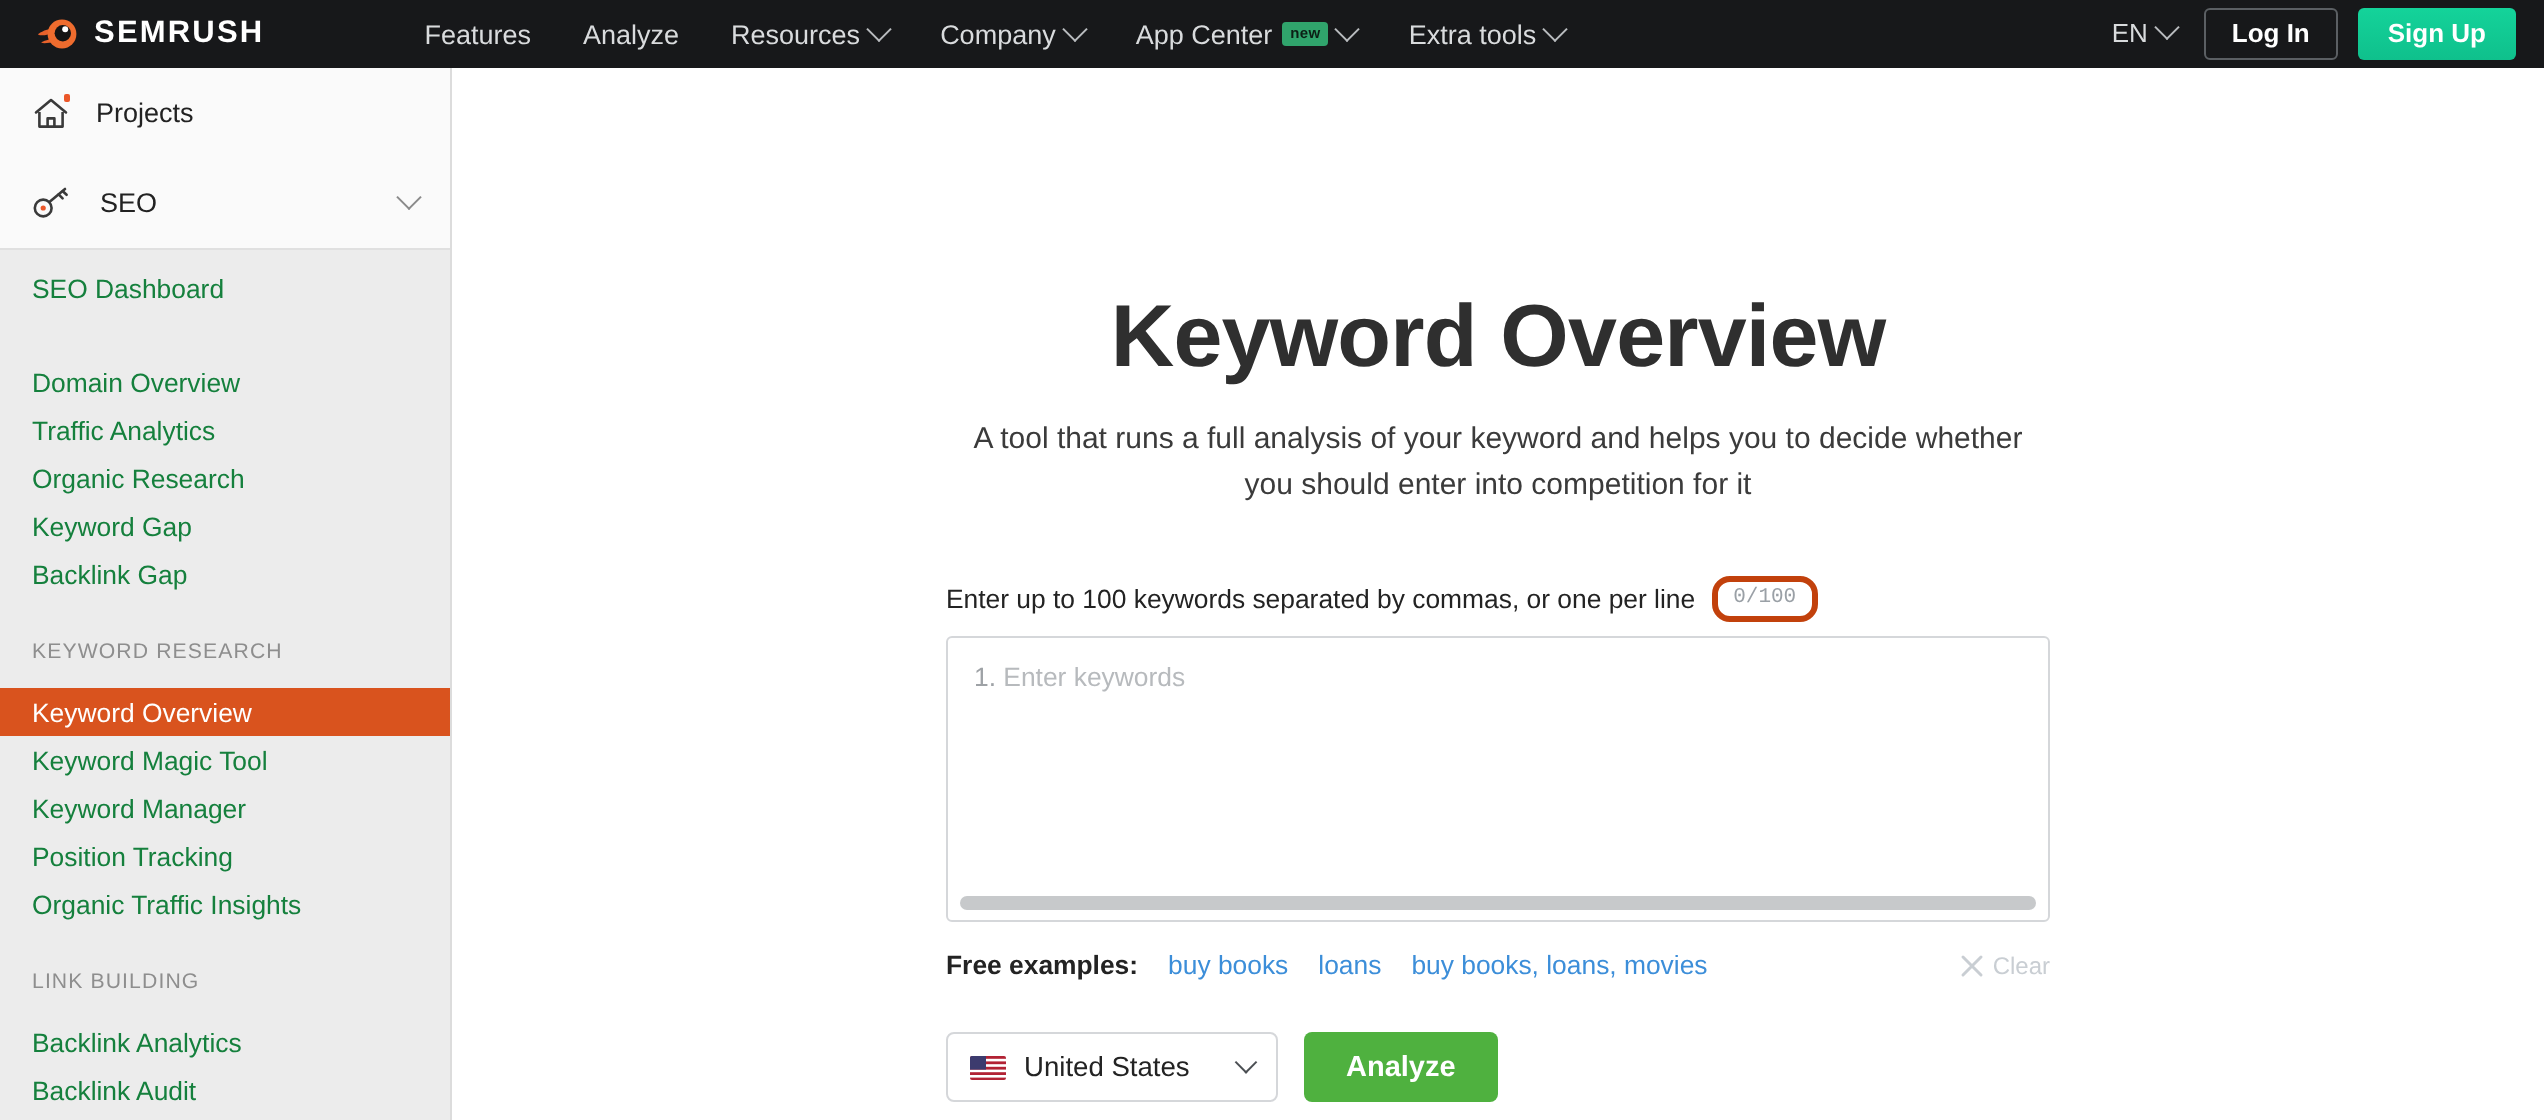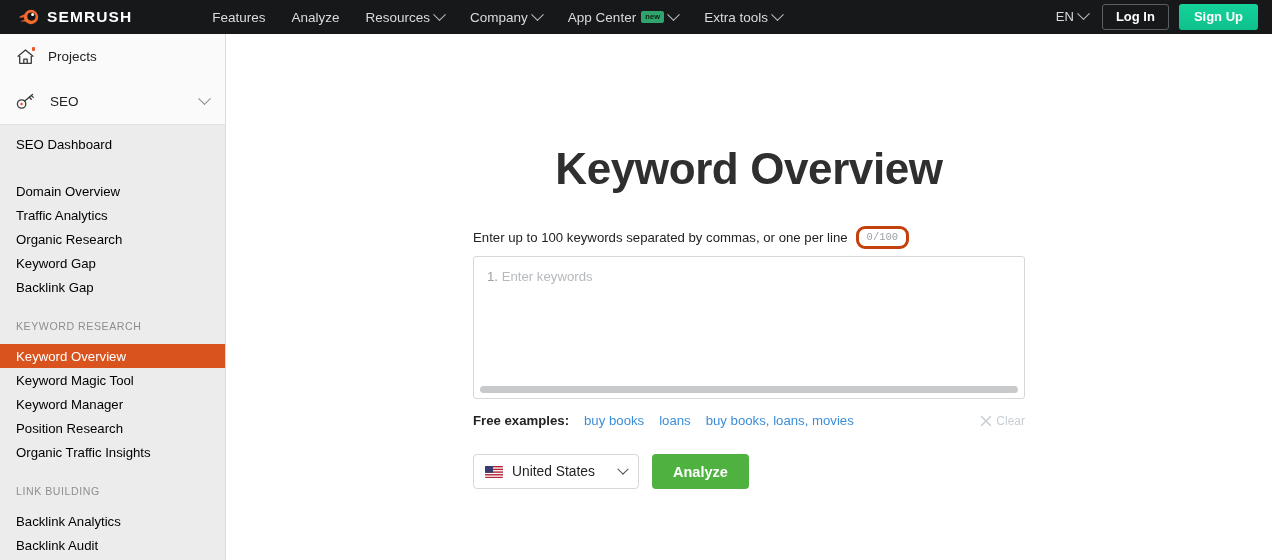--- a/index.html
+++ b/index.html
@@ -98,21 +98,21 @@
   .icon-home { position: relative; width: 19px; height: 18px; display:block;}
   .home-dot {
     position: absolute; top: -1px; right: 0px;
     width: 3px; height: 4px; background:#eb5729; border-radius:1px;
   }
   .icon-key { width: 21px; height: 17px; display: block; }
 
   .side-list { padding-top: 7px; }
   .side-link {
     height: 24px; display: flex; align-items: center;
-    padding-left: 16px; font-size: 13.2px; color: #000000;
+    padding-left: 16px; font-size: 13.2px; color: #15803d;
     cursor: pointer;
   }
   .side-link.active {
     background: #d9531e; color: #ffffff;
   }
   .side-group {
     height: 22px; display: flex; align-items: flex-end;
     padding-left: 16px; padding-bottom: 3px;
     font-size: 10.6px; color: #8e8e8e;
     letter-spacing: .55px; text-transform: uppercase;
@@ -306,21 +306,21 @@
     <div class="side-link active">
         <span>Keyword Overview</span>
       </div>
     <div class="side-link">
         <span>Keyword Magic Tool</span>
       </div>
     <div class="side-link">
         <span>Keyword Manager</span>
       </div>
     <div class="side-link">
-        <span>Position Research</span>
+        <span>Position Tracking</span>
       </div>
     <div class="side-link">
         <span>Organic Traffic Insights</span>
       </div>
 
     <div class="sp-grp"></div>
     <div class="side-group">LINK BUILDING</div>
     <div class="sp-sm"></div>
     <div class="side-link">
         <span>Backlink Analytics</span>
@@ -329,20 +329,21 @@
         <span>Backlink Audit</span>
       </div>
 
   </div>
 </div>
 
 <div class="main">
   <div class="content">
 
     <h1 class="page-title">Keyword Overview</h1>
+    <p class="page-sub">A tool that runs a full analysis of your keyword and helps you to decide whether you should enter into competition for it</p>
 
     <div class="field-label-row">
       <span>Enter up to 100 keywords separated by commas, or one per line</span>
       <span class="counter-pill">0/100</span>
     </div>
 
     <div class="kw-box">
       <div class="kw-placeholder">
         <span class="num">1.</span>
         <span>Enter keywords</span>

